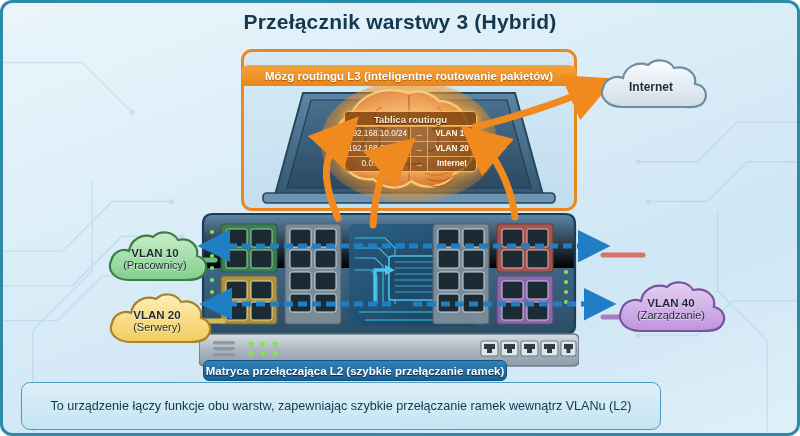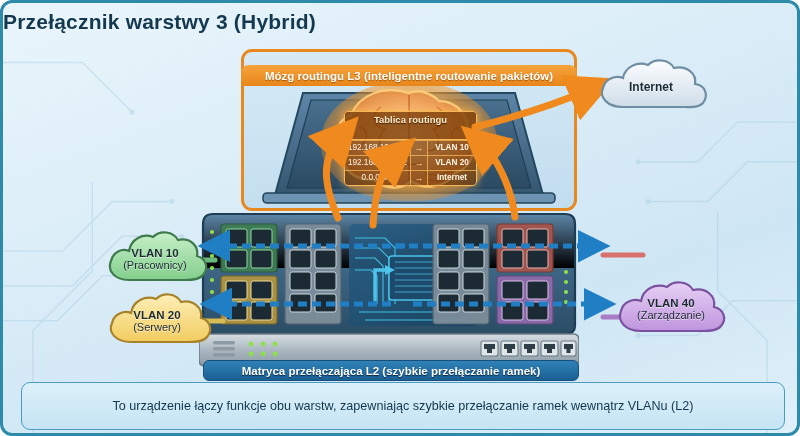--- a/index.html
+++ b/index.html
@@ -14,21 +14,21 @@
     border:3px solid #2d8aa8;
     border-radius:12px;
     box-sizing:border-box;
     overflow:hidden;
   }
   #traces{position:absolute;inset:0;opacity:.38;pointer-events:none;}
 
   
   .title{
     position:absolute;left:0;top:7px;width:100%;
-    font-size:21px;font-weight:bold;color:#14394f;
+    text-align:center;font-size:21px;font-weight:bold;color:#14394f;
     letter-spacing:.2px;
   }
 
   
   .l3panel{
     position:absolute;left:238px;top:46px;width:336px;height:162px;
     border:3px solid #e8891f;border-radius:11px;
     background:linear-gradient(180deg,rgba(205,228,242,.55),rgba(178,211,233,.55));
     box-sizing:border-box;
   }
@@ -62,37 +62,37 @@
   
   .rtable{
     position:absolute;left:341px;top:108px;width:131px;
     border:1.6px solid #f6b757;border-radius:4px;
     background:rgba(104,52,8,.62);
     box-shadow:0 0 9px rgba(255,190,90,.75);
     overflow:hidden;
   }
   .rtitle{
     color:#ffeccb;font-size:9.5px;font-weight:bold;text-align:center;
-    padding:2px 0 14px;border-bottom:1.4px solid #f6b757;
+    padding:2px 0 0;border-bottom:1.4px solid #f6b757;
     background:rgba(140,72,12,.55);
     text-shadow:0 1px 1px #3a1b00;
   }
   .rrow{display:flex;align-items:stretch;border-top:1.1px solid rgba(246,183,87,.8);}
   .rrow:first-child{border-top:none;}
   .rnet{flex:0 0 65px;color:#fff6e4;font-size:8.2px;font-weight:normal;text-align:center;padding:2px 0;}
   .rarr{flex:0 0 16px;color:#ffd79a;font-size:9px;text-align:center;padding:2px 0;
         border-left:1.1px solid rgba(246,183,87,.8);border-right:1.1px solid rgba(246,183,87,.8);}
   .rdst{flex:1;color:#fff6e4;font-size:8.2px;font-weight:bold;text-align:center;padding:2px 0;}
 
   
   .chassis{position:absolute;left:196px;top:205px;width:380px;height:163px;}
 
   
   .l2label{
-    position:absolute;left:200px;top:357px;width:376px;height:21px;
+    position:absolute;left:200px;top:357px;width:304px;height:21px;
     background:linear-gradient(180deg,#2f82b8,#1b5f92);
     border:1.5px solid #17507d;border-radius:6px;
     color:#fff;font-size:11.5px;font-weight:bold;
     display:flex;align-items:center;justify-content:center;
     text-shadow:0 1px 1px rgba(0,20,45,.8);
     box-sizing:border-box;
   }
 
   
   .cloud{position:absolute;}
@@ -100,21 +100,21 @@
     position:absolute;inset:0;display:flex;flex-direction:column;
     align-items:center;justify-content:center;
     font-size:11.5px;font-weight:bold;color:#1d2a33;line-height:1.1;
     text-shadow:0 1px 0 rgba(255,255,255,.6);
   }
   .cloud .lbl .sub{font-size:11px;font-weight:normal;}
   .cloud.internet .lbl{font-size:12px;}
 
   
   .caption{
-    position:absolute;left:18px;top:379px;width:764px;height:48px;
+    position:absolute;left:18px;top:379px;width:640px;height:48px;
     background:linear-gradient(180deg,#dcf0fa,#c6e4f3);
     border:1.6px solid #4a9bc4;border-radius:9px;
     display:flex;flex-direction:column;align-items:center;justify-content:center;
     box-sizing:border-box;
   }
   .caption div{font-size:12.6px;color:#12364b;line-height:1.35;text-align:center;}
 </style>
 </head>
 <body>
 

